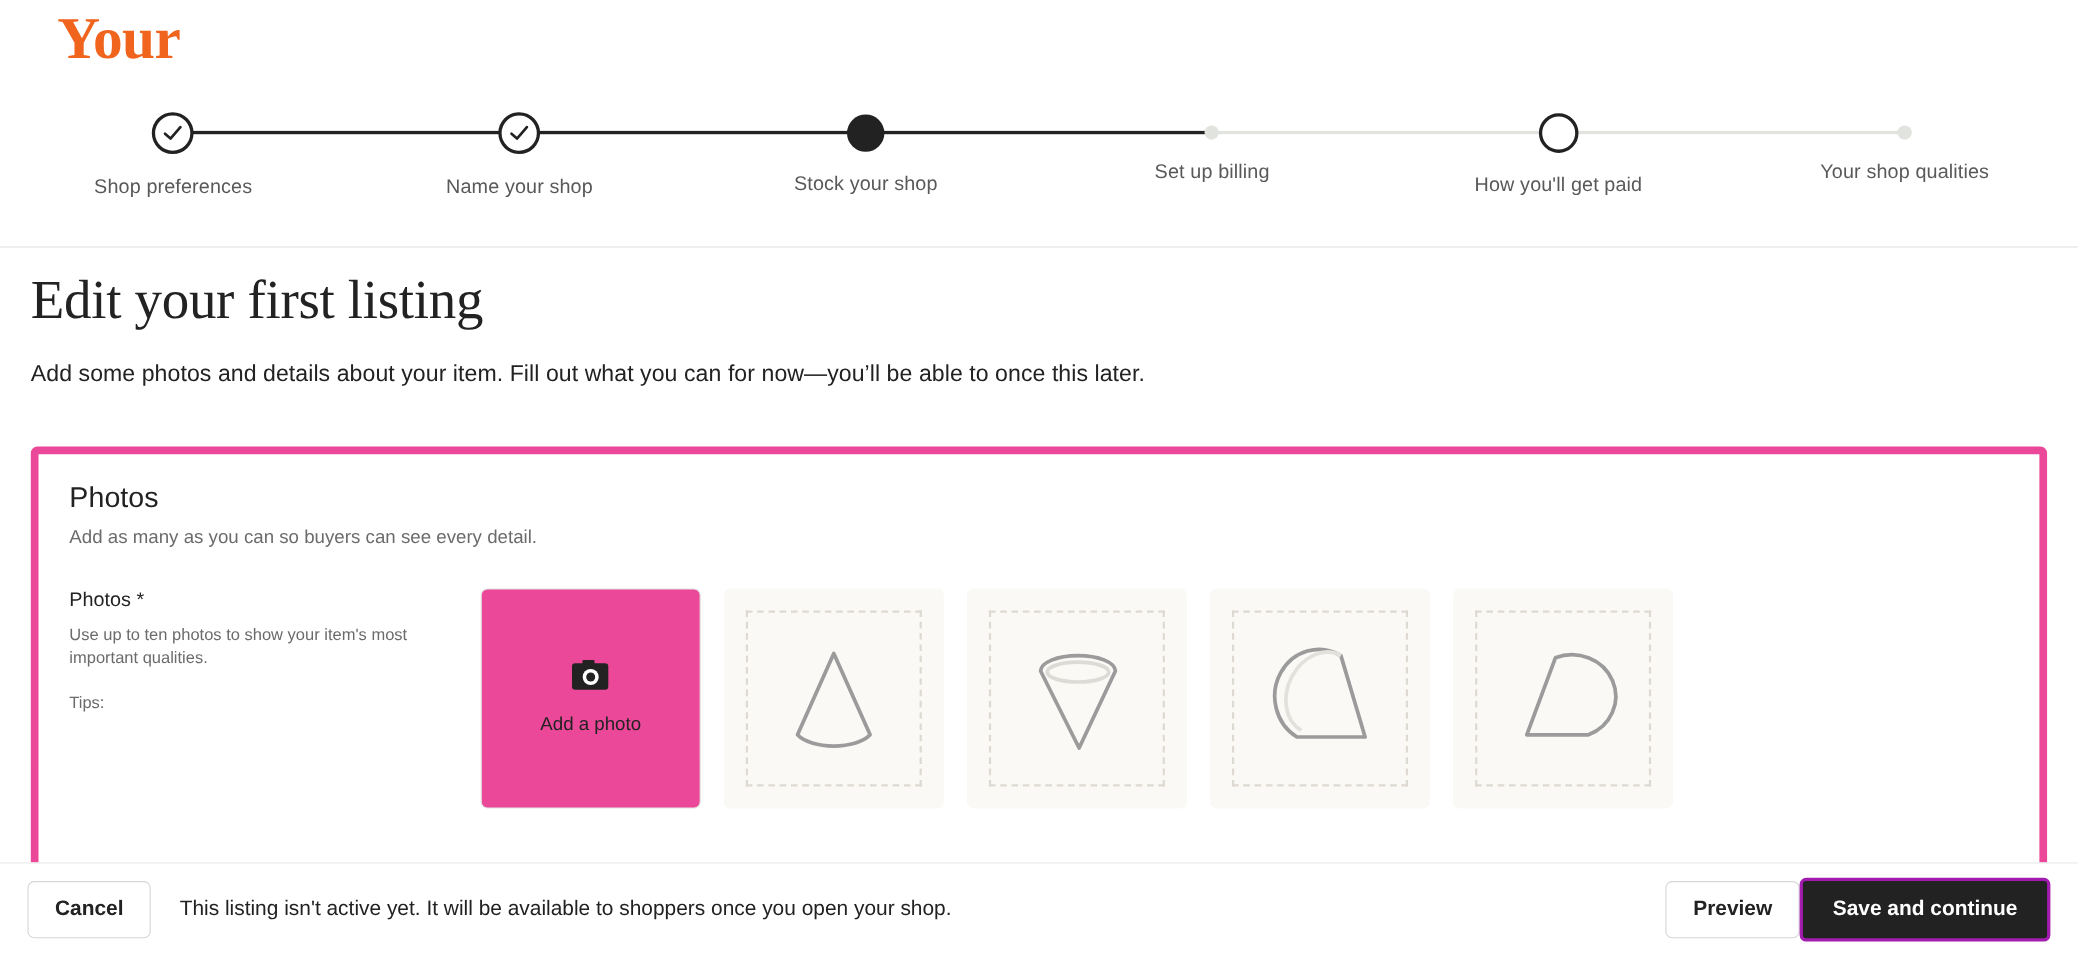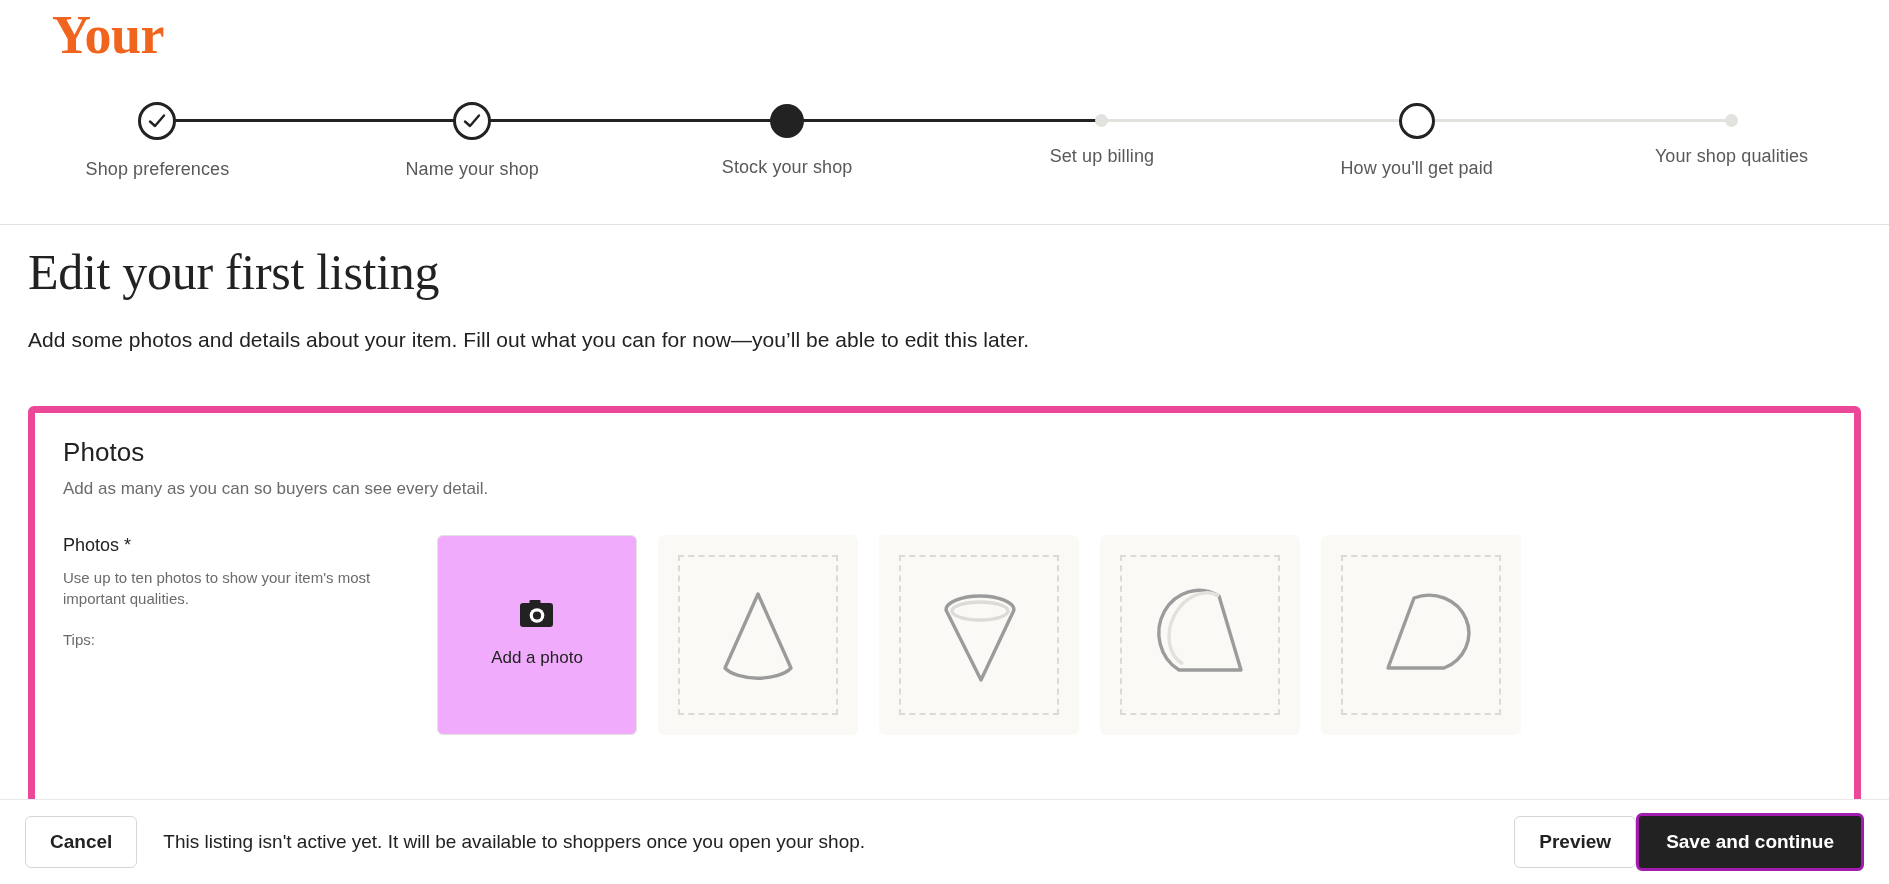--- a/index.html
+++ b/index.html
@@ -187,21 +187,21 @@
   }
   .photo-slot {
     width: 200px;
     height: 200px;
     border-radius: 6px;
     position: relative;
     flex: 0 0 200px;
   }
   .photo-slot.add {
     border: 1px solid #e1e3df;
-    background: #f0abfc;
+    background: #ec4899;
     display: flex;
     flex-direction: column;
     align-items: center;
     justify-content: center;
     cursor: pointer;
   }
   .photo-slot.add .cam {
     margin-top: -4px;
   }
   .photo-slot.add .add-label {
@@ -218,21 +218,21 @@
   .dash-box {
     position: absolute;
     left: 20px; top: 20px; right: 20px; bottom: 20px;
     border: 2px dashed #dedad2;
   }
   .shape-svg { position: relative; z-index: 2; }
 
   
   .bottombar {
     position: absolute;
-    left: 0; bottom: 1px;
+    left: 0; bottom: 16px;
     width: 1889px;
     height: 84px;
     background: #ffffff;
     border-top: 1px solid #e9e9e9;
     display: flex;
     align-items: center;
     padding: 0 25px;
     z-index: 50;
   }
   .btn {
@@ -314,21 +314,21 @@
         <div class="step-label">Your shop qualities</div>
       </div>
 
     </div>
   </div>
 </div>
 
 <div class="main">
 
   <h1 class="page-title">Edit your first listing</h1>
-  <p class="page-sub">Add some photos and details about your item. Fill out what you can for now—you’ll be able to edit this later.</p>
+  <p class="page-sub">Add some photos and details about your item. Fill out what you can for now—you’ll be able to once this later.</p>
 
   <div class="card">
     <div class="card-title">Photos</div>
     <div class="card-sub">Add as many as you can so buyers can see every detail.</div>
 
     <div class="field-row">
 
       <div class="field-left">
         <div class="field-label">
           <span>Photos</span>

